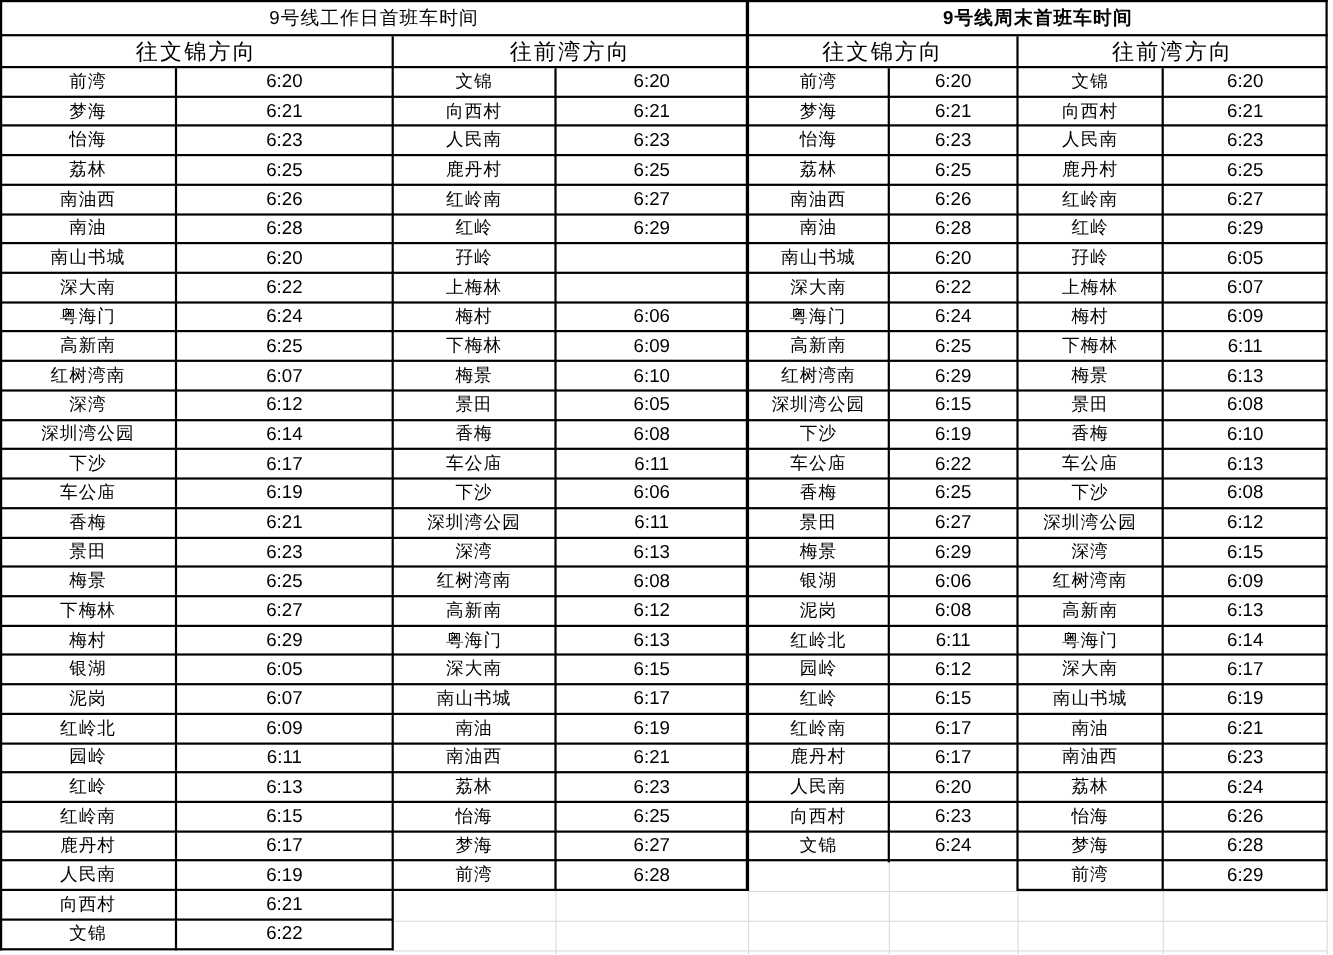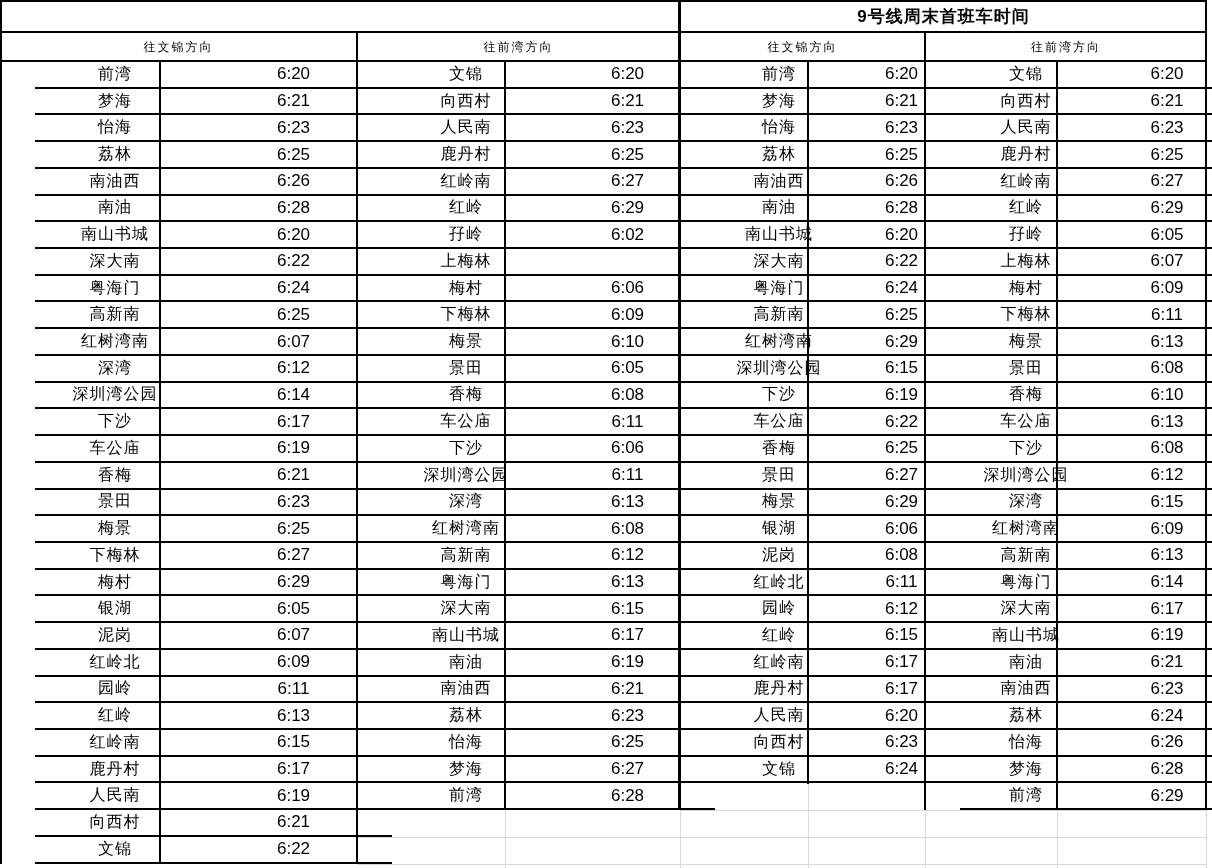--- a/index.html
+++ b/index.html
@@ -5,22 +5,22 @@
   html,body{margin:0;padding:0;background:#fff;}
   .sheet{
     position:relative;width:1212px;height:868px;background:#ffffff;
     font-family:"Liberation Sans",sans-serif;color:#000;overflow:hidden;
   }
   .cell{
     position:absolute;display:flex;align-items:center;justify-content:center;
     box-sizing:border-box;white-space:nowrap;
   }
   .title-cell{font-size:17px;letter-spacing:1px;}
-  .hdr-cell{font-size:12px;letter-spacing:2px;}
-  .stack{position:absolute;padding-left:35px;}
+  .hdr-cell{font-size:20px;letter-spacing:2px;}
+  .stack{position:absolute;}
   .trow{display:flex;height:26.733px;box-sizing:border-box;border-bottom:2px solid #000;}
   .trow .c{display:flex;align-items:center;justify-content:center;box-sizing:border-box;}
   .trow .station{font-size:16px;letter-spacing:1px;}
   .trow .time{flex:1;font-size:17px;}
   #stack-ww .station{width:160px;}
   #stack-wq .station{width:148px;}
   #stack-ew .station{width:128px;}
   #stack-eq .station{width:132px;}
   .vline{position:absolute;width:2px;background:#000;z-index:4;}
   .hline{position:absolute;height:2px;background:#000;z-index:4;}
@@ -34,20 +34,21 @@
   <div class="gline" style="left:505px;top:810px;width:1px;height:58px;"></div>
   <div class="gline" style="left:680px;top:810px;width:1px;height:58px;"></div>
   <div class="gline" style="left:808px;top:784px;width:1px;height:84px;"></div>
   <div class="gline" style="left:925px;top:810px;width:1px;height:58px;"></div>
   <div class="gline" style="left:1057px;top:810px;width:1px;height:58px;"></div>
   <div class="gline" style="left:1206px;top:810px;width:1px;height:58px;"></div>
   <div class="gline" style="left:680px;top:810px;width:527px;height:1px;"></div>
   <div class="gline" style="left:357px;top:837px;width:850px;height:1px;"></div>
   <div class="gline" style="left:357px;top:864px;width:850px;height:1px;"></div>
 
+  <div class="cell title-cell" style="left:0;top:0;width:680px;height:33px;">9号线工作日首班车时间</div>
   <div class="cell title-cell" style="left:680px;top:0;width:527px;height:33px;font-weight:bold;">9号线周末首班车时间</div>
 
   <div class="cell hdr-cell" style="left:0;top:33px;width:357px;height:29px;">往文锦方向</div>
   <div class="cell hdr-cell" style="left:357px;top:33px;width:323px;height:29px;">往前湾方向</div>
   <div class="cell hdr-cell" style="left:680px;top:33px;width:245px;height:29px;">往文锦方向</div>
   <div class="cell hdr-cell" style="left:925px;top:33px;width:282px;height:29px;">往前湾方向</div>
 
   <div class="stack" id="stack-ww" style="left:0;top:62px;width:357px;">
       <div class="trow">
         <div class="c station">前湾</div>
@@ -190,21 +191,20 @@
       <div class="trow">
         <div class="c station">红岭南</div>
         <div class="c time">6:27</div>
       </div>
       <div class="trow">
         <div class="c station">红岭</div>
         <div class="c time">6:29</div>
       </div>
       <div class="trow">
         <div class="c station">孖岭</div>
-        <div class="c time">6:02</div>
       </div>
       <div class="trow">
         <div class="c station">上梅林</div>
       </div>
       <div class="trow">
         <div class="c station">梅村</div>
         <div class="c time">6:06</div>
       </div>
       <div class="trow">
         <div class="c station">下梅林</div>

